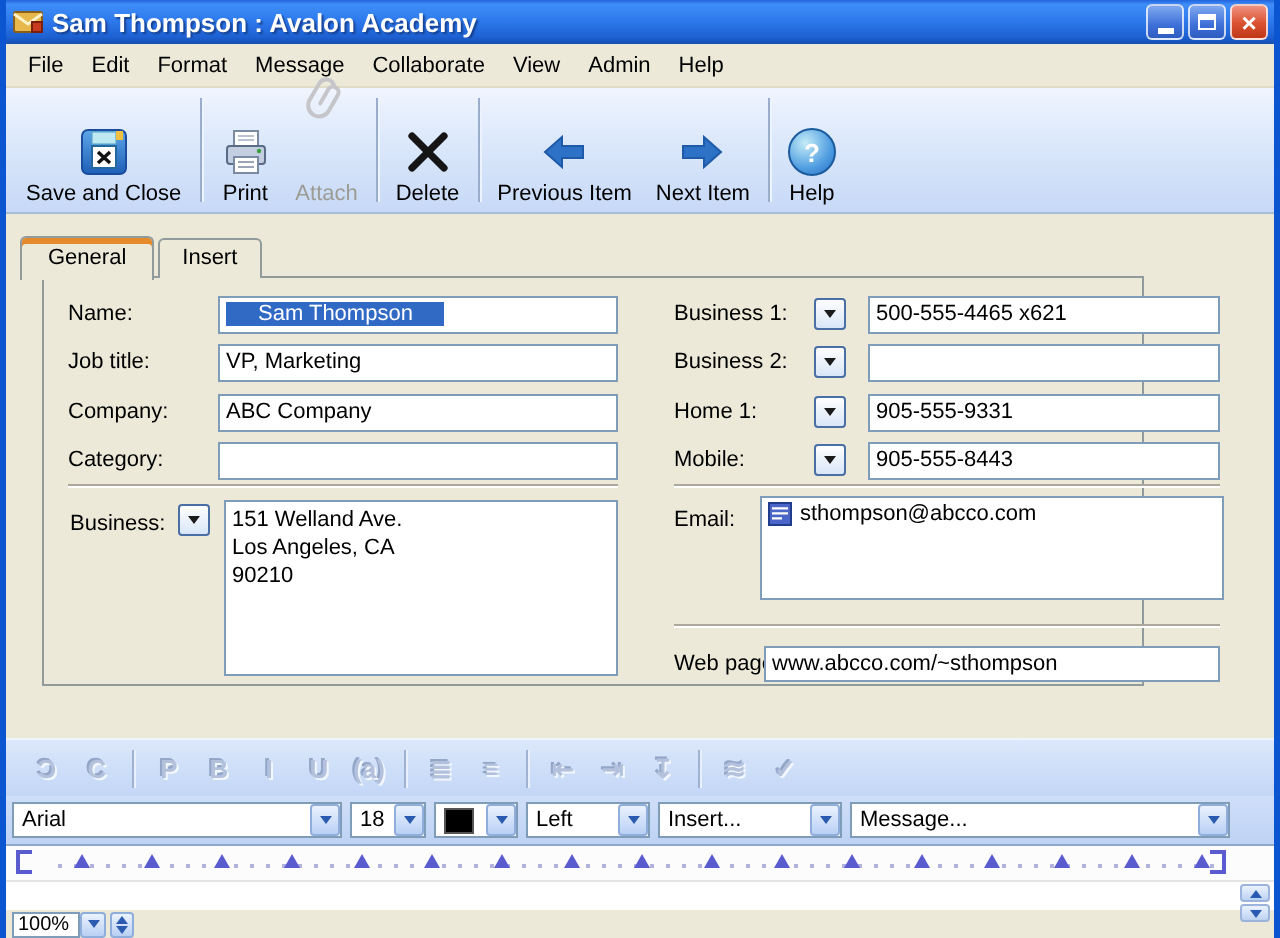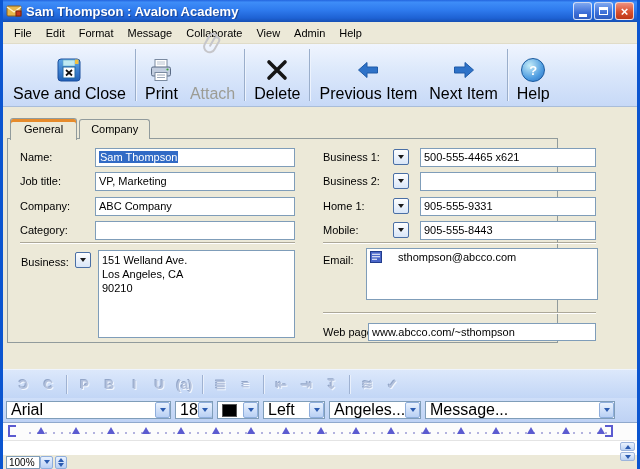--- a/index.html
+++ b/index.html
@@ -21,55 +21,55 @@
 
   
   .menubar{height:21px;flex:0 0 21px;background:#ECE9D8;display:flex;align-items:center;padding-left:4px;border-bottom:1px solid #E0DCC8;}
   .mitem{padding:2px 7px;color:#000;}
 
   
   .toolbar{height:63px;flex:0 0 63px;display:flex;align-items:flex-start;padding:2px 0 0 4px;box-sizing:border-box;
     background:linear-gradient(180deg,#F0F5FE 0%,#DDE9FB 40%,#C7D9F7 100%);border-bottom:1px solid #A9BDD9;}
   .tbtn{display:flex;flex-direction:column;align-items:center;justify-content:flex-end;height:54px;padding:2px 6px;margin-top:1px;}
   .ticon{height:30px;display:flex;align-items:center;justify-content:center;}
-  .tlabel{font-size:16px;color:#000;white-space:nowrap;}
+  .tlabel{font-size:11px;color:#000;white-space:nowrap;}
   .tbtn.disabled .tlabel{color:#9C9C94;margin-top:28px;}
   .tsep{width:1px;height:52px;background:#9AAECB;box-shadow:1px 0 0 #EDF3FD;margin:3px 3px 0 3px;}
   .help-circle{width:22px;height:22px;border-radius:50%;border:1px solid #1A5A9E;color:#fff;font-weight:bold;font-size:13px;
     display:flex;align-items:center;justify-content:center;background:radial-gradient(circle at 35% 30%,#C4ECF8,#4D9BE0 62%,#2B6FC0);}
 
   
   .tabarea{height:262px;flex:0 0 262px;position:relative;background:#ECE9D8;}
   .tabs{position:absolute;left:7px;top:8px;display:flex;align-items:flex-end;height:24px;z-index:2;}
   .tab{border:1px solid #919B9C;border-bottom:none;background:#ECE9D8;border-radius:3px 3px 0 0;padding:3px 11px 4px;margin-right:2px;}
   .tab.active{padding:4px 13px 5px;box-shadow:inset 0 3px 0 #E68B2C;position:relative;top:1px;}
-  .panel{position:absolute;left:4px;top:31px;width:551px;height:205px;border:1px solid #919B9C;box-sizing:border-box;}
+  .panel{position:absolute;left:18px;top:31px;width:551px;height:205px;border:1px solid #919B9C;box-sizing:border-box;}
   .lbl{position:absolute;color:#000;white-space:nowrap;}
   .tbx{position:absolute;background:#fff;border:1px solid #7F9DB9;height:19px;box-sizing:border-box;padding:2px 3px;
     font-size:11px;overflow:hidden;white-space:nowrap;color:#000;}
   .tbx.multi{white-space:pre-line;line-height:14px;}
-  .sel{background:var(--sel,#316AC5);color:#fff;padding:0 1px;}
+  .sel{background:var(--sel,#316AC5);color:#fff;padding:0 16px;}
   .hsep{position:absolute;height:0;border-top:1px solid #ACA899;border-bottom:1px solid #FFFFFF;}
   .dd-btn{position:absolute;width:16px;height:16px;box-sizing:border-box;border:1px solid #4A6FA5;border-radius:2px;
     background:linear-gradient(180deg,#FEFEFE,#D9E6F8);display:flex;align-items:center;justify-content:center;}
   .dd-btn::after{content:"";width:0;height:0;border-left:3px solid transparent;border-right:3px solid transparent;border-top:4px solid #1A1A1A;}
-  .mailrow{display:flex;align-items:flex-end;gap:16px;}
+  .mailrow{display:flex;align-items:flex-end;gap:4px;}
 
   
   .fmtbar{height:29px;flex:0 0 29px;display:flex;align-items:center;padding-left:8px;
     background:linear-gradient(180deg,#DCE8FB 0%,#C2D6F6 100%);border-top:1px solid #EFF4FD;box-sizing:border-box;}
   .fticons{display:flex;align-items:center;}
   .ft-icon{width:25px;text-align:center;font-size:13px;font-weight:bold;color:#B3C1DC;
     text-shadow:1px 1px 0 #F2F7FE, -1px -1px 0 #93A6C8;}
   .ft-sep{width:1px;height:19px;background:#9FB2D2;box-shadow:1px 0 0 #E9F0FC;margin:0 5px;display:inline-block;}
 
   .combobar{height:24px;flex:0 0 24px;display:flex;align-items:center;gap:4px;padding:0 3px;
     background:linear-gradient(180deg,#CFDFF9,#BED2F4);box-sizing:border-box;}
   .combo{height:18px;box-sizing:border-box;border:1px solid #7F9DB9;background:#fff;display:flex;align-items:center;
-    padding-left:4px;font-size:16px;color:#000;overflow:hidden;}
+    padding-left:4px;font-size:11px;color:#000;overflow:hidden;}
   .carrow{margin-left:auto;width:15px;height:16px;flex:0 0 15px;border:1px solid #8FAEDC;border-radius:2px;box-sizing:border-box;
     background:linear-gradient(180deg,#EAF2FE,#B9D0F4);display:flex;align-items:center;justify-content:center;}
   .carrow::after{content:"";width:0;height:0;border-left:3px solid transparent;border-right:3px solid transparent;border-top:4px solid #2B5BB0;}
   .swatch{width:13px;height:11px;border:1px solid #555;margin-right:2px;flex:0 0 13px;}
 
   
   .ruler{height:18px;flex:0 0 18px;background:#FCFCFC;position:relative;border-top:1px solid #8FA8CC;box-sizing:border-box;}
   .ticks{position:absolute;left:26px;right:30px;top:9px;height:2px;
     background:repeating-linear-gradient(90deg,#9A9AD4 0 2px,transparent 2px 8px);opacity:.75;}
   .tabstop{position:absolute;top:4px;width:0;height:0;border-left:4px solid transparent;border-right:4px solid transparent;
@@ -205,21 +205,21 @@
       <span class="ticon">
           <span class="help-circle">?</span>
         </span>
       <span class="tlabel">Help</span>
     </div>
   </div>
 
   <div class="tabarea">
     <div class="tabs">
       <div class="tab active">General</div>
-      <div class="tab">Company</div>
+      <div class="tab">Insert</div>
     </div>
     <div class="panel">
 
       <span class="lbl" style="left:12px;top:12px">Name:</span>
       <div class="tbx" style="left:87px;top:9px;width:200px">
         <span class="sel">Sam Thompson</span>
       </div>
       <span class="lbl" style="left:12px;top:36px">Job title:</span>
       <div class="tbx" style="left:87px;top:33px;width:200px">VP, Marketing</div>
       <span class="lbl" style="left:12px;top:61px">Company:</span>
@@ -305,21 +305,21 @@
     </div>
     <div class="combo" style="width:42px">
       <span class="swatch" style="background: rgb(0, 0, 0);"></span>
       <span class="carrow"></span>
     </div>
     <div class="combo" style="width:62px">
       <span>Left</span>
       <span class="carrow"></span>
     </div>
     <div class="combo" style="width:92px">
-      <span>Angeles...</span>
+      <span>Insert...</span>
       <span class="carrow"></span>
     </div>
     <div class="combo" style="width:190px">
       <span>Message...</span>
       <span class="carrow"></span>
     </div>
   </div>
 
   <div class="ruler">
     <span class="rend left"></span>

